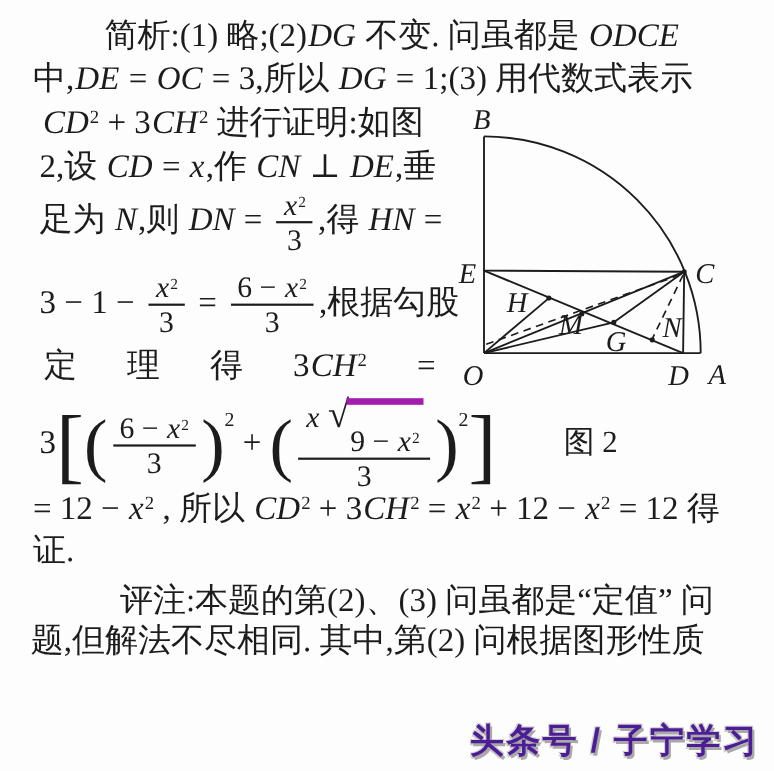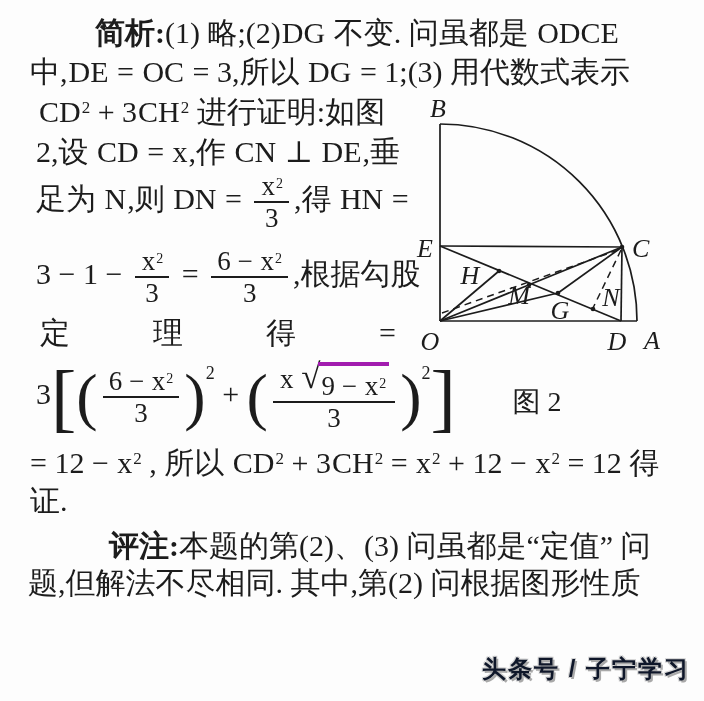--- a/index.html
+++ b/index.html
@@ -5,57 +5,57 @@
   html,body{margin:0;padding:0;}
   body{
     width:704px;height:701px;position:relative;overflow:hidden;
     background:#fdfdfd;
     font-family:"Liberation Serif","DejaVu Serif",serif;
     color:#1c1c1c;
   }
   .line{
     position:absolute;white-space:pre;font-size:30px;line-height:36px;
   }
-  .b{font-weight:bold;text-align:center;}
-  .var{padding:0 1px;}
+  .b{font-weight:normal;text-align:center;}
+  .var{font-style:italic;padding:0 1px;}
   sup.sup{font-size:17px;vertical-align:9px;line-height:0;}
   .frac{
     display:inline-flex;flex-direction:column;align-items:center;
     vertical-align:middle;margin:0 5px;line-height:1.05;font-size:27px;
   }
   .frac .num{border-bottom:2px solid #1c1c1c;padding:0 6px 1px 6px;text-align:center;}
   .frac .den{padding:1px 6px 0 6px;text-align:center;}
   .frac sup.sup{font-size:14px;vertical-align:7px;}
   .sqrt{display:inline-flex;align-items:flex-start;}
   .sqrt .sign{font-size:1.3em;line-height:0.85;margin-right:-2px;}
-  .sqrt .body{border-top:4px solid #a21caf;padding:6px 3px 0 3px;}
+  .sqrt .body{border-top:6px solid #a21caf;padding:19px 3px 0 3px;}
   .big{line-height:0;vertical-align:middle;font-weight:400;}
   .bracket{font-size:76px;}
   .paren{font-size:64px;}
   sup.bsup{font-size:18px;vertical-align:super;position:relative;top:-14px;line-height:0;}
   .justify{display:flex;justify-content:space-between;width:356px;align-items:baseline;}
   .justify .grp{white-space:pre;}
   #figure-wrap{position:absolute;left:405px;top:95px;width:300px;height:335px;}
   #watermark{
-    position:absolute;top:653px;right:14px;font-size:24px;letter-spacing:2px;
+    position:absolute;top:653px;right:14px;font-size:31px;letter-spacing:2px;
     font-family:"Liberation Sans","DejaVu Sans",sans-serif;font-weight:bold;
-    color:#0f172a;
+    color:#4c1d95;
     text-shadow:2px 2px 0 #a9a9a9,-1px -1px 0 #d6d6d6,1px -1px 0 #cfcfcf,-1px 1px 0 #cfcfcf;
   }
 </style>
 </head>
 <body>
 
 <div class="line" style="left:95px;top:15px;"><span class="b">简析:</span><span class="txt">(1) 略;(2)</span><span class="var">DG</span><span class="txt"> 不变. 问虽都是 </span><span class="var">ODCE</span></div>
 <div class="line" style="left:30px;top:54px;"><span class="txt">中,</span><span class="var">DE</span><span class="txt"> = </span><span class="var">OC</span><span class="txt"> = 3,所以 </span><span class="var">DG</span><span class="txt"> = 1;(3) 用代数式表示</span></div>
 <div class="line" style="left:38px;top:94px;text-align:right;"><span class="var">CD</span><sup class="sup">2</sup><span class="txt"> + 3</span><span class="var">CH</span><sup class="sup">2</sup><span class="txt"> 进行证明:如图</span></div>
 <div class="line" style="left:36px;top:134px;"><span class="txt">2,设 </span><span class="var">CD</span><span class="txt"> = </span><span class="var">x</span><span class="txt">,作 </span><span class="var">CN</span><span class="txt"> ⊥ </span><span class="var">DE</span><span class="txt">,垂</span></div>
 <div class="line" style="left:36px;top:172px;"><span class="txt">足为 </span><span class="var">N</span><span class="txt">,则 </span><span class="var">DN</span><span class="txt"> = </span><span class="frac"><span class="num"><span class="var">x</span><sup class="sup">2</sup></span><span class="den"><span class="txt">3</span></span></span><span class="txt">,得 </span><span class="var">HN</span><span class="txt"> =</span></div>
 <div class="line" style="left:36px;top:247px;"><span class="txt">3 − 1 − </span><span class="frac"><span class="num"><span class="var">x</span><sup class="sup">2</sup></span><span class="den"><span class="txt">3</span></span></span><span class="txt"> = </span><span class="frac"><span class="num"><span class="txt">6 − </span><span class="var">x</span><sup class="sup">2</sup></span><span class="den"><span class="txt">3</span></span></span><span class="txt">,根据勾股</span></div>
-<div class="line justify" style="left:40px;top:315px;"><span class="txt">定</span><span class="txt">理</span><span class="txt">得</span><span class="txt">=</span></div>
+<div class="line justify" style="left:40px;top:315px;"><span class="txt">定</span><span class="txt">理</span><span class="txt">得</span><span class="grp"><span class="txt">3</span><span class="var">CH</span><sup class="sup">2</sup></span><span class="txt">=</span></div>
 <div class="line" style="left:36px;top:362px;"><span class="txt">3</span><span class="big bracket">[</span><span class="big paren">(</span><span class="frac"><span class="num"><span class="txt">6 − </span><span class="var">x</span><sup class="sup">2</sup></span><span class="den"><span class="txt">3</span></span></span><span class="big paren">)</span><sup class="bsup">2</sup><span class="txt"> + </span><span class="big paren">(</span><span class="frac"><span class="num"><span class="var">x</span><span class="txt"> </span><span class="sqrt"><span class="sign">√</span><span class="body"><span class="txt">9 − </span><span class="var">x</span><sup class="sup">2</sup></span></span></span><span class="den"><span class="txt">3</span></span></span><span class="big paren">)</span><sup class="bsup">2</sup><span class="big bracket">]</span></div>
 <div class="line" style="left:30px;top:445px;"><span class="txt">= 12 − </span><span class="var">x</span><sup class="sup">2</sup><span class="txt"> , 所以 </span><span class="var">CD</span><sup class="sup">2</sup><span class="txt"> + 3</span><span class="var">CH</span><sup class="sup">2</sup><span class="txt"> = </span><span class="var">x</span><sup class="sup">2</sup><span class="txt"> + 12 − </span><span class="var">x</span><sup class="sup">2</sup><span class="txt"> = 12 得</span></div>
 <div class="line" style="left:30px;top:483px;"><span class="txt">证.</span></div>
 <div class="line" style="left:109px;top:528px;"><span class="b">评注:</span><span class="txt">本题的第(2)、(3) 问虽都是“定值” 问</span></div>
 <div class="line" style="left:28px;top:565px;text-align:right;"><span class="txt">题,但解法不尽相同. 其中,第(2) 问根据图形性质</span></div>
 
 <div id="figure-wrap">
   <svg width="300" height="335" viewBox="405 95 300 335" xmlns="http://www.w3.org/2000/svg">
       <path d="M 440 124 A 197 197 0 0 1 637 321" fill="none" stroke="#1c1c1c" stroke-width="1.7"></path>
       <line x1="440" y1="321" x2="440" y2="124" stroke="#1c1c1c" stroke-width="1.7"></line>

